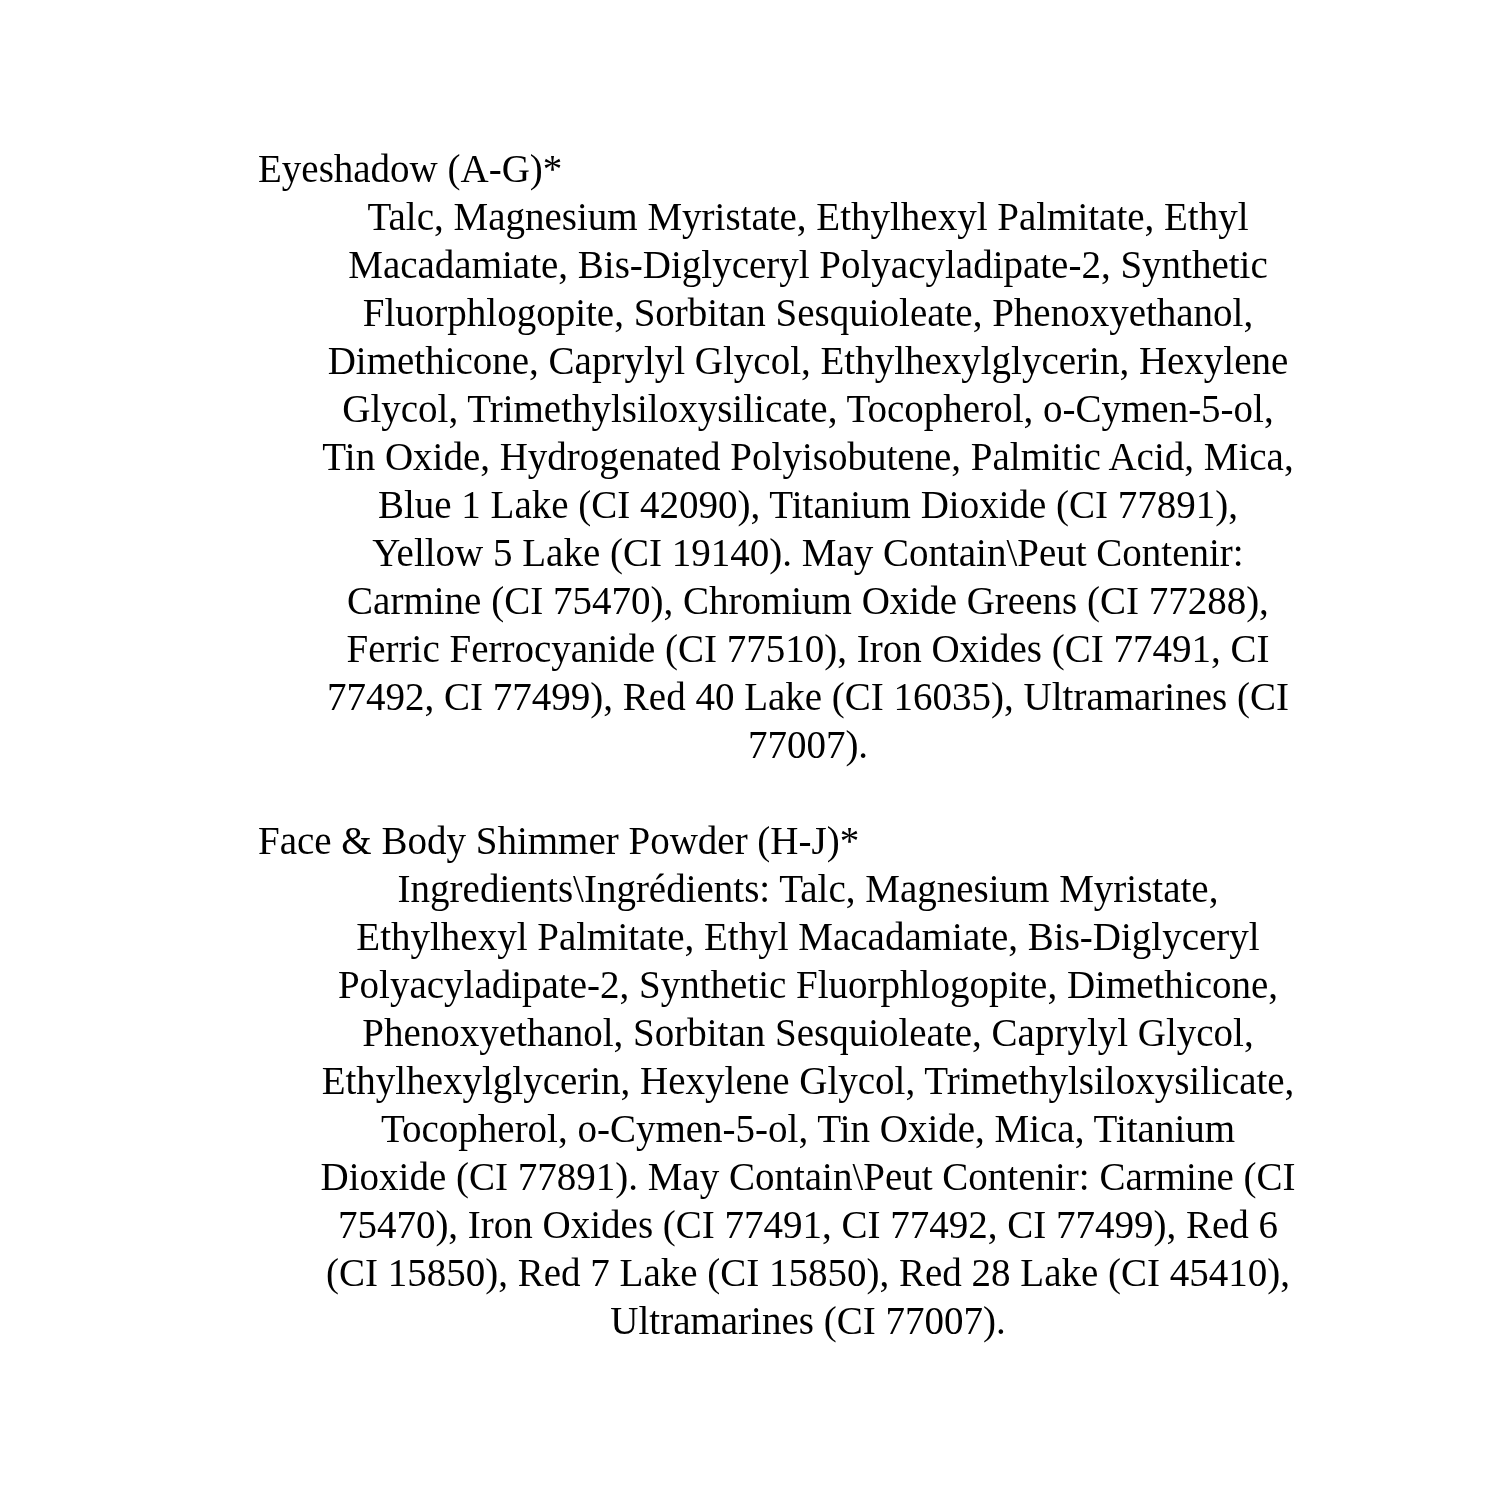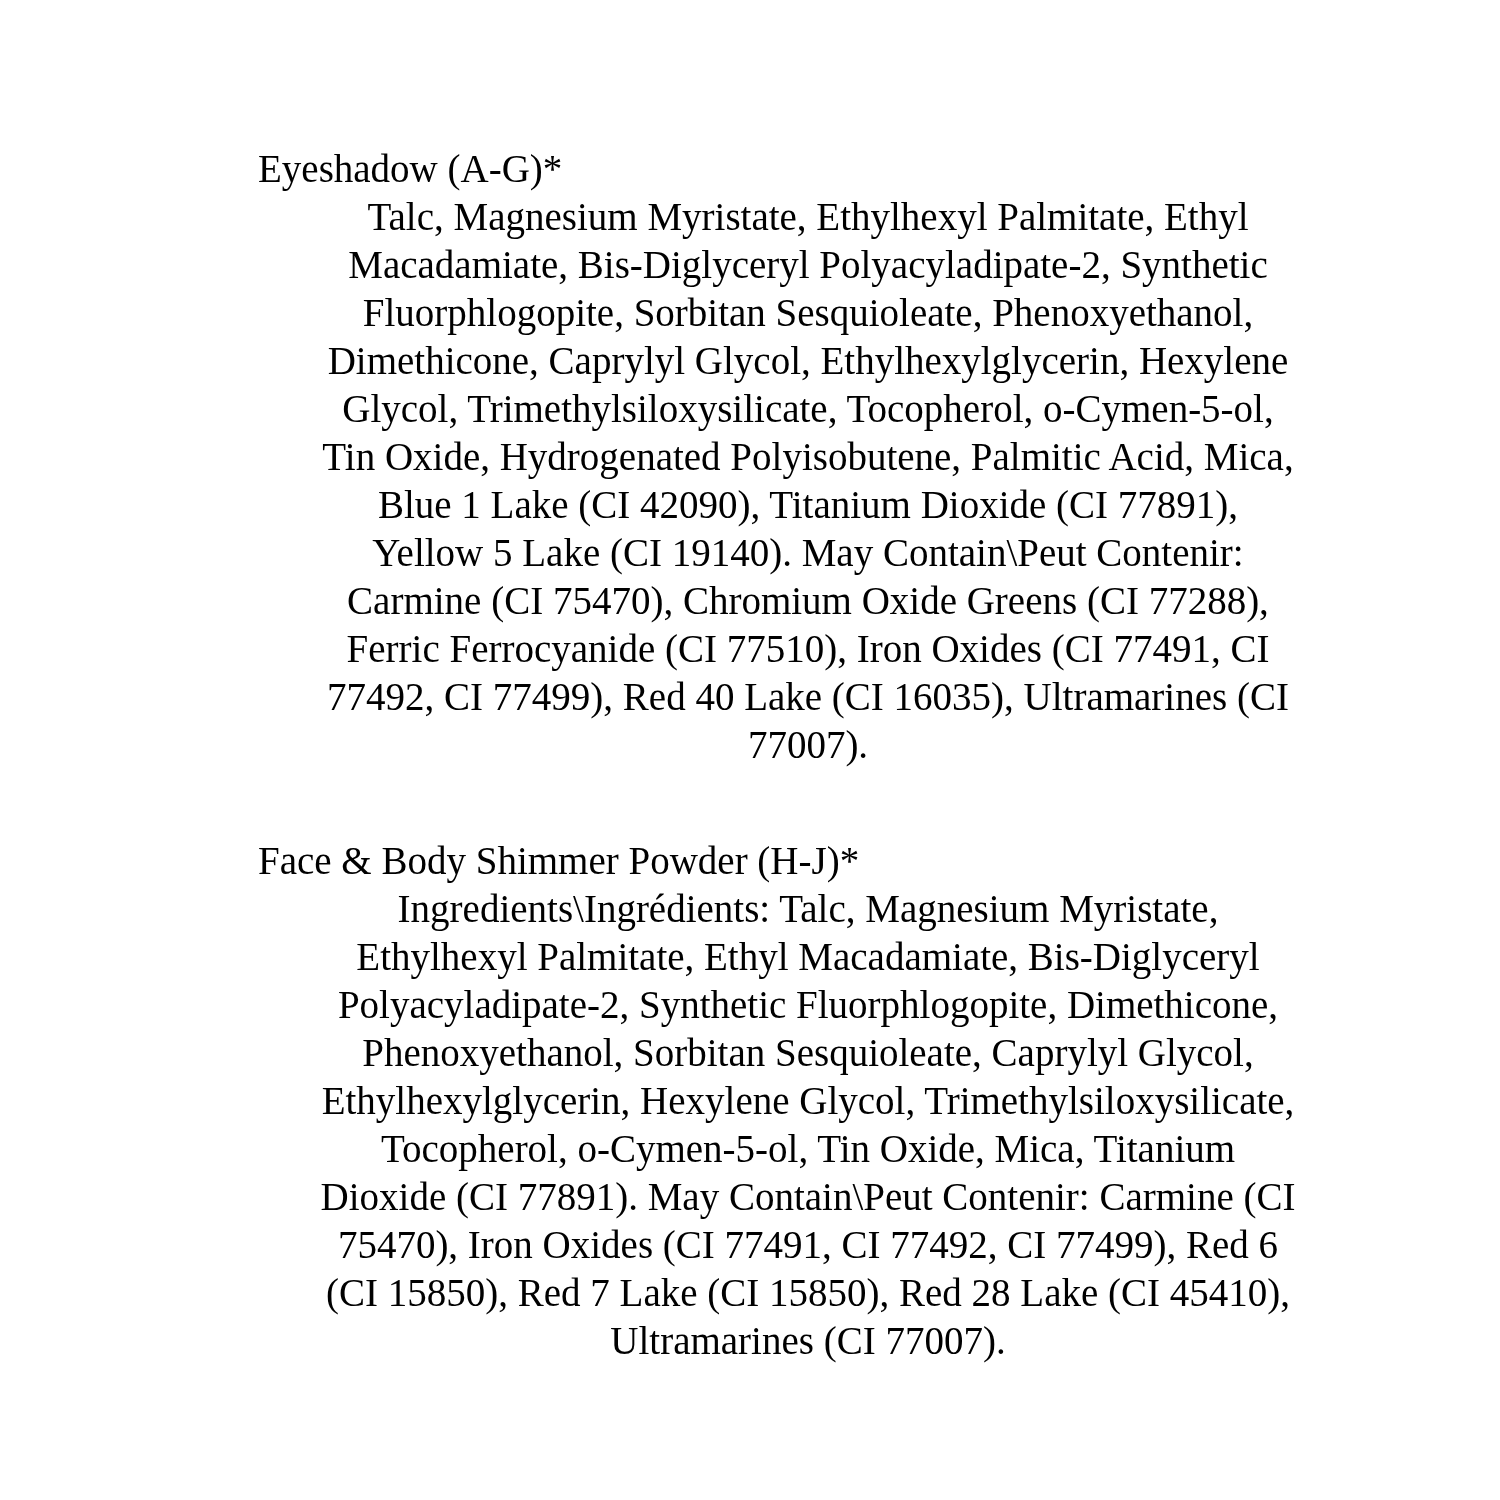--- a/index.html
+++ b/index.html
@@ -23,21 +23,21 @@
     width: 1100px;
     font-size: 39px;
     line-height: 48px;
     letter-spacing: 0;
   }
   .section-body {
     white-space: pre-line;
     text-align: center;
   }
   .section + .section {
-    margin-top: 68px; 
+    margin-top: 48px; 
   }
 </style>
 </head>
 <body>
 
 <div class="page">
   <div class="text-block">
 
     <div class="section">
       <div class="section-title">Eyeshadow (A-G)*</div>

